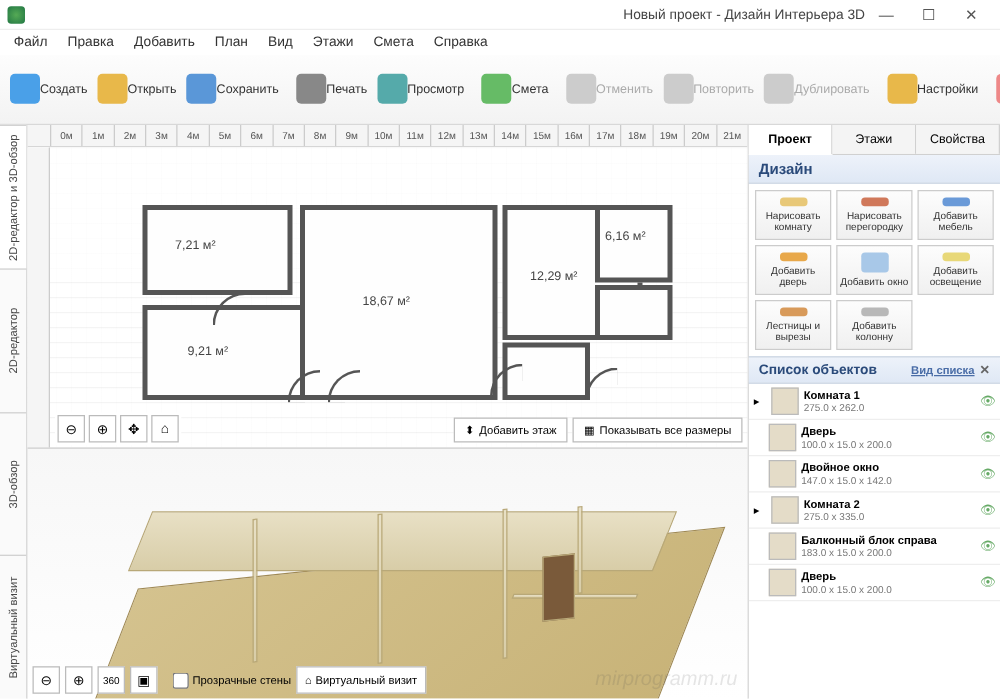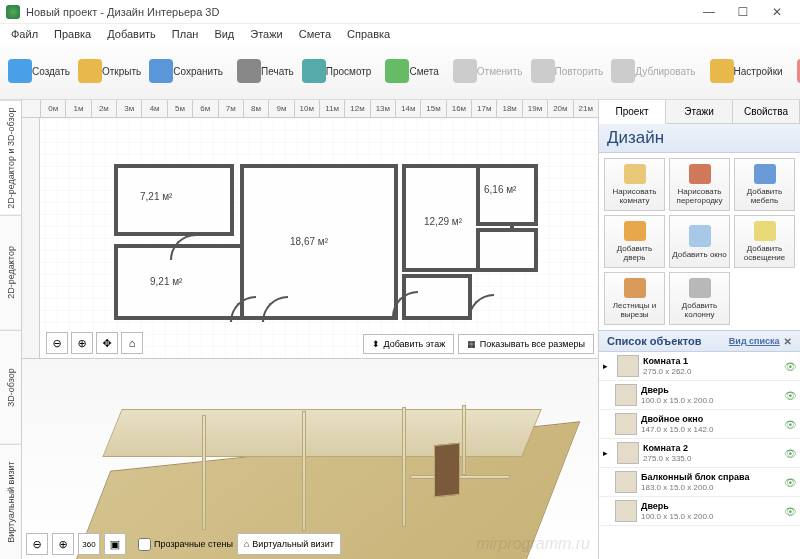--- a/index.html
+++ b/index.html
@@ -1,20 +1,20 @@
 <!DOCTYPE html>
 <html><head>
 <meta charset="utf-8">
 <style>
 * { margin: 0; padding: 0; box-sizing: border-box; font-family: "Segoe UI", Tahoma, sans-serif; }
 body { width: 800px; height: 559px; background: #fff; overflow: hidden; }
 
 .titlebar { height: 24px; display: flex; align-items: center; padding: 0 6px; background: #fff; border-bottom: 1px solid #eee; }
 .titlebar .ico { width: 14px; height: 14px; background: radial-gradient(circle,#5a5,#274); border-radius: 3px; margin-right: 6px; }
-.titlebar .title { font-size: 11px; color: #444; flex: 1; }
+.titlebar .title { font-size: 11px; color: #444; flex: 1; text-align: right; }
 .titlebar .winbtn { width: 34px; height: 22px; display: flex; align-items: center; justify-content: center; font-size: 12px; color: #555; }
 
 .menubar { height: 20px; display: flex; align-items: center; padding: 0 4px; font-size: 11px; color: #333; gap: 2px; }
 .menubar span { padding: 2px 7px; }
 
 .toolbar { height: 56px; display: flex; align-items: center; padding: 0 4px; border-bottom: 1px solid #d8d8d8; background: linear-gradient(#fdfdfd,#f3f3f3); }
 .tbitem { display: flex; flex-direction: row; align-items: center; justify-content: center; min-width: 48px; font-size: 10px; color: #333; padding: 2px 4px; }
 .tbitem.dis { color: #aaa; }
 .tbitem .ticon { width: 24px; height: 24px; border-radius: 4px; margin-bottom: 2px; }
 .tbsep { width: 1px; height: 40px; background: #ddd; margin: 0 3px; }
@@ -47,24 +47,24 @@
 .iso { position: absolute; left: 60px; top: 10px; width: 470px; height: 210px; }
 .iso-floor { position: absolute; left: 0; top: 80px; width: 470px; height: 140px; background: linear-gradient(135deg,#d4c28e,#c8b378); transform: skewY(-6deg) skewX(-22deg); border: 1px solid #a08a55; }
 .iso-wall { position: absolute; background: linear-gradient(#e8e0c5,#d8cda8); border: 1px solid #b8a878; }
 .view-bottom { position: absolute; left: 4px; bottom: 4px; display: flex; align-items: center; gap: 4px; }
 .vb-btn { height: 22px; border: 1px solid #bbb; background: #fff; font-size: 9px; padding: 0 6px; display: flex; align-items: center; gap: 3px; }
 .chk { display: flex; align-items: center; font-size: 9px; gap: 3px; margin-left: 8px; }
 
 .rpanel { width: 202px; border-left: 1px solid #d0d0d0; display: flex; flex-direction: column; background: #fff; }
 .rtabs { height: 24px; display: flex; border-bottom: 1px solid #d0d0d0; }
 .rtab { flex: 1; font-size: 10px; display: flex; align-items: center; justify-content: center; border-right: 1px solid #d0d0d0; background: #f4f4f4; }
-.rtab.active { background: #fff; border-bottom: 1px solid #fff; margin-bottom: -1px; }
-.sect-hdr { background: linear-gradient(#edf2fa,#dfe8f5); border-bottom: 1px solid #c4d0e0; font-size: 17px; font-weight: normal; color: #2a4a7a; padding: 4px 8px; }
+.rtab.active { background: #fff; border-bottom: 1px solid #fff; margin-bottom: -1px; font-weight: bold; }
+.sect-hdr { background: linear-gradient(#edf2fa,#dfe8f5); border-bottom: 1px solid #c4d0e0; font-size: 12px; font-weight: bold; color: #2a4a7a; padding: 4px 8px; }
 .design-grid { display: grid; grid-template-columns: repeat(3,1fr); gap: 4px; padding: 5px; }
-.dcard { border: 1px solid #ccc; background: linear-gradient(#fdfdfd,#f0f0f0); display: flex; flex-direction: column; align-items: center; justify-content: center; font-size: 8px; color: #333; text-align: center; padding: 5px 2px; height: 53px; }
+.dcard { border: 1px solid #ccc; background: linear-gradient(#fdfdfd,#f0f0f0); display: flex; flex-direction: column; align-items: center; justify-content: center; font-size: 8px; color: #333; text-align: center; padding: 5px 2px; height: 40px; }
 .dcard .dico { width: 22px; height: 22px; border-radius: 3px; margin-bottom: 3px; }
 
 .obj-hdr { background: linear-gradient(#edf2fa,#dfe8f5); border-top: 1px solid #c4d0e0; border-bottom: 1px solid #c4d0e0; font-size: 11px; font-weight: bold; color: #2a4a7a; padding: 4px 8px; display: flex; align-items: center; }
 .obj-hdr .olink { margin-left: auto; font-size: 9px; color: #4a6da7; text-decoration: underline; font-weight: bold; }
 .obj-hdr .x { margin-left: 4px; font-size: 10px; color: #666; }
 .objlist { flex: 1; overflow-y: auto; font-size: 9px; }
 .objrow { display: flex; align-items: center; padding: 3px 4px; border-bottom: 1px solid #eee; gap: 4px; }
 .objrow .thumb { width: 22px; height: 22px; background: #e4dcc8; border: 1px solid #bbb; }
 .objrow .meta { flex: 1; line-height: 1.2; }
 .objrow .oname { font-weight: bold; font-size: 9px; }

